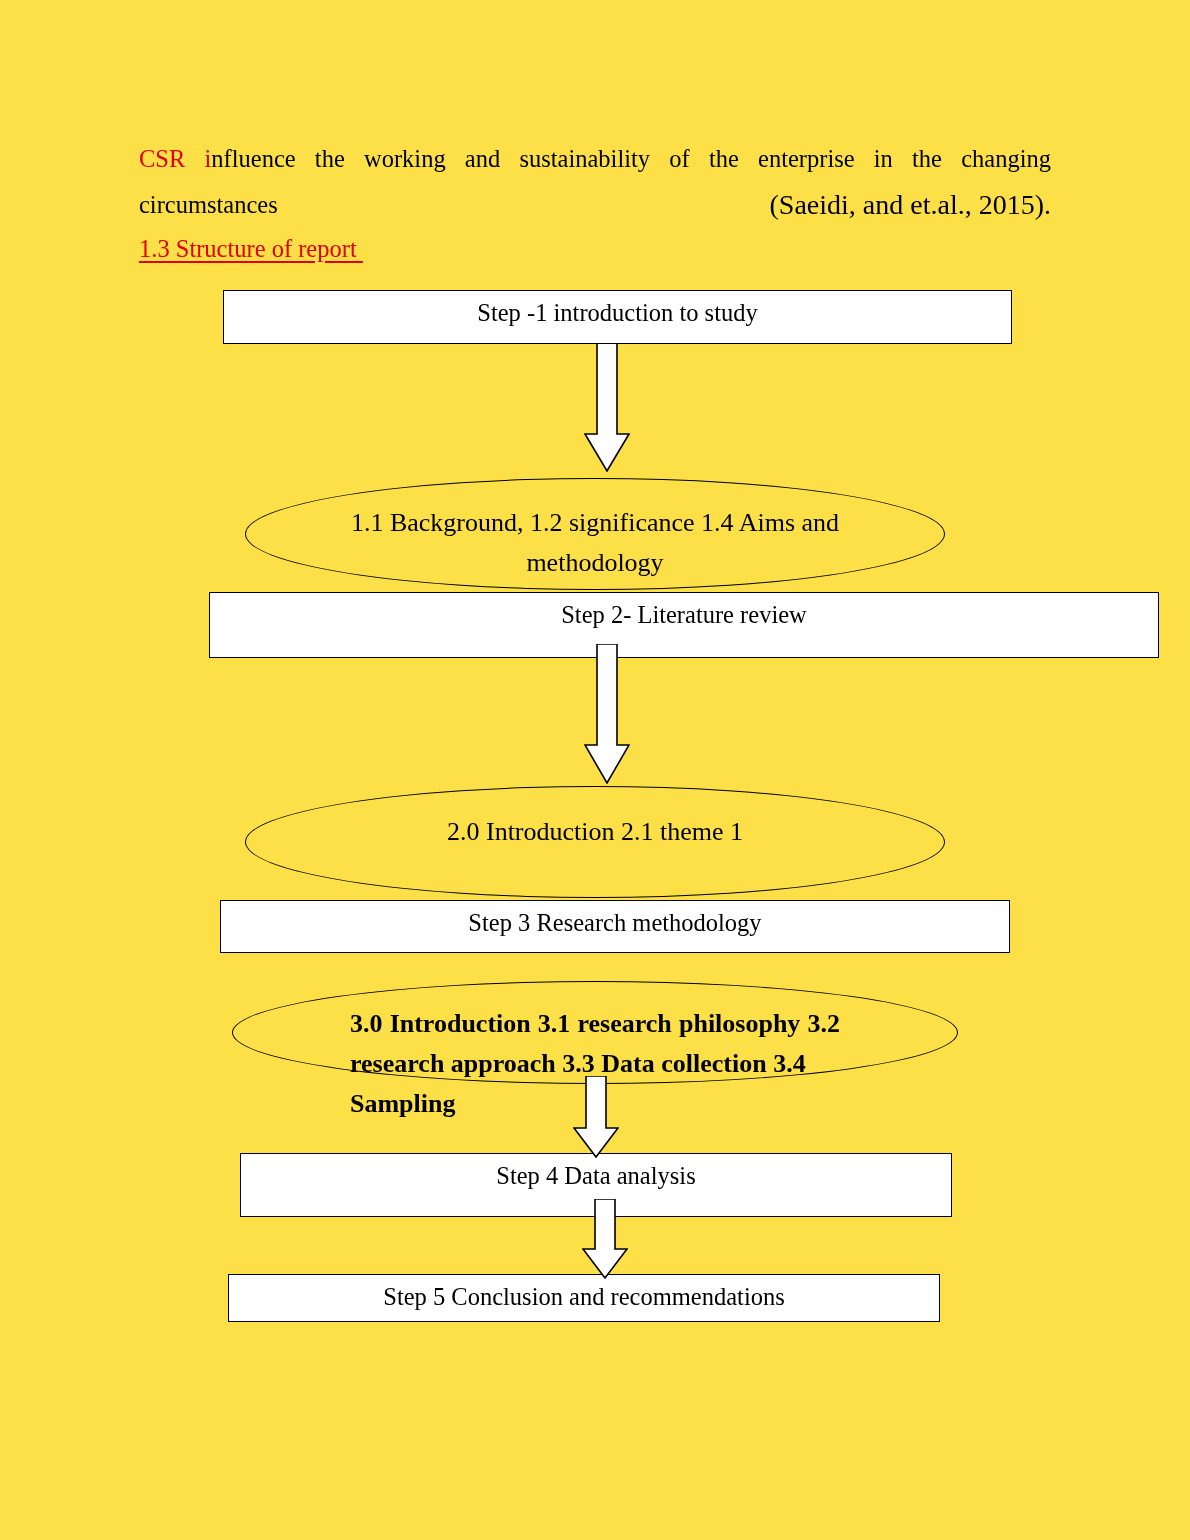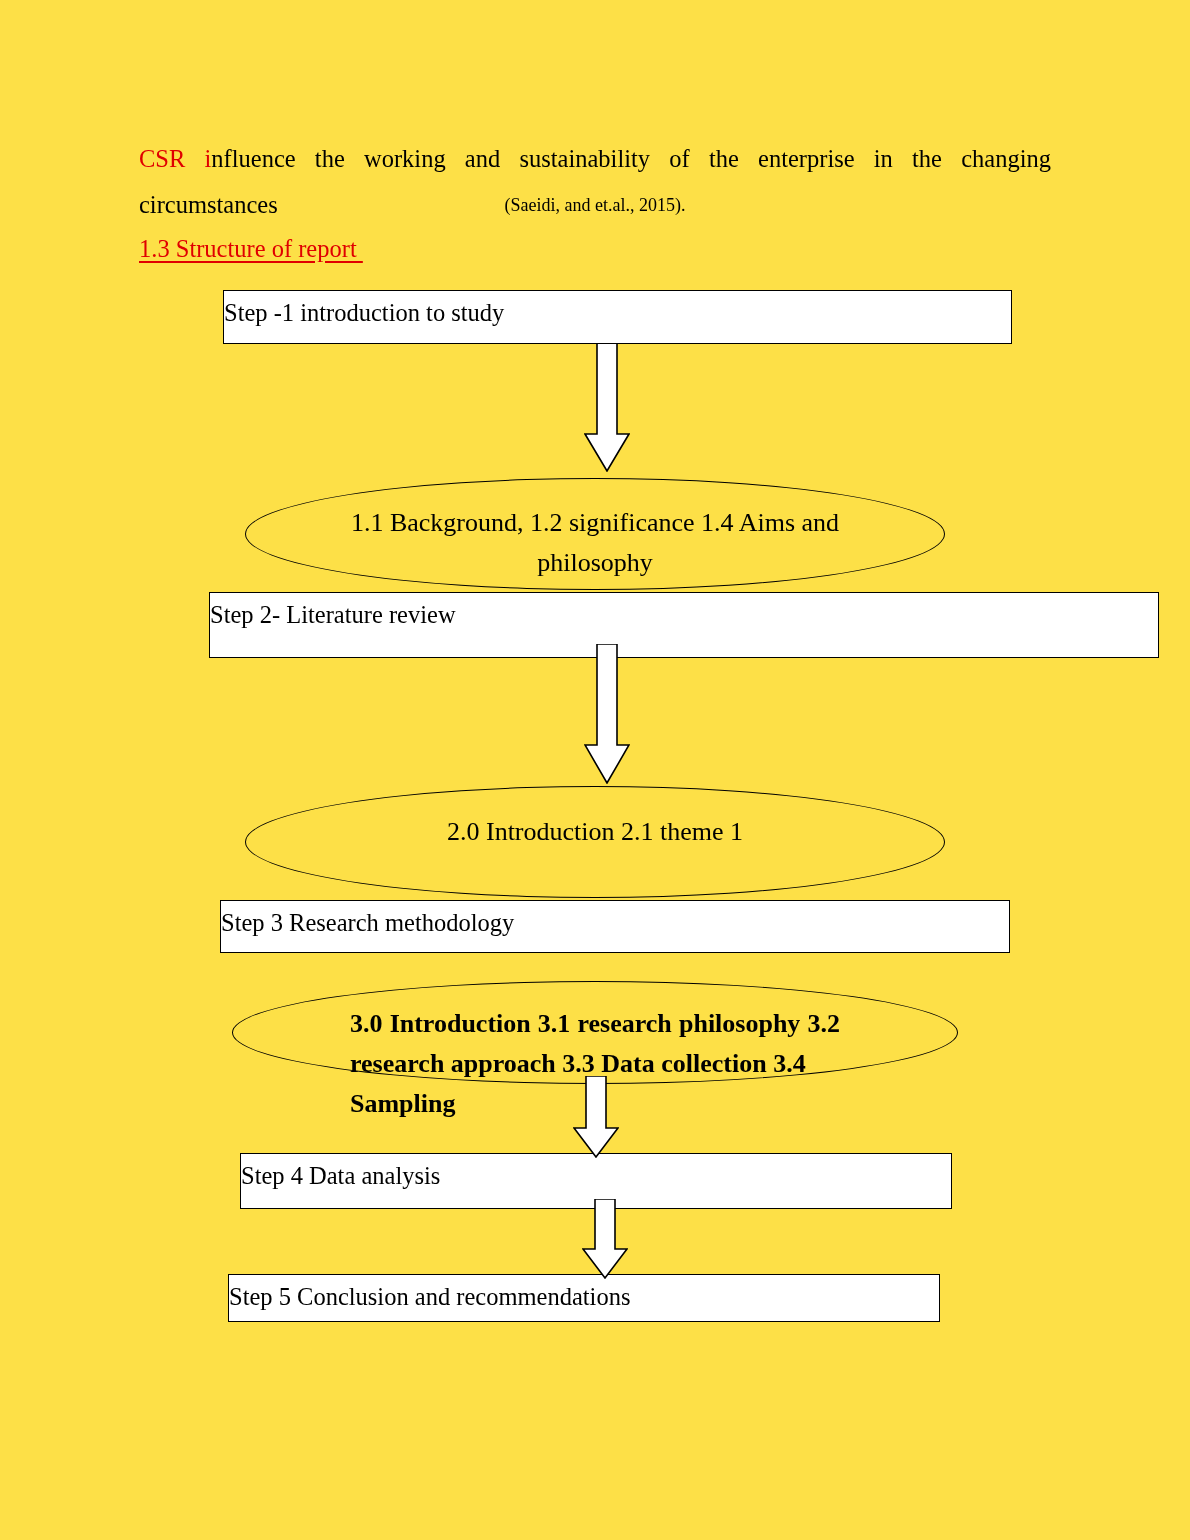--- a/index.html
+++ b/index.html
@@ -30,23 +30,23 @@
     line-height: 46px;
     text-align: justify;
     text-justify: inter-word;
   }
   .para .red { color: #e00000; }
   .para-line2 {
     position: absolute;
     left: 139px;
     top: 182px;
     width: 912px;
-    font-size: 18px;
+    font-size: 28px;
     line-height: 46px;
-    text-align: center;
+    text-align: right;
   }
   .heading {
     position: absolute;
     left: 139px;
     top: 232px;
     font-size: 24.5px;
     line-height: 34px;
     color: #e00000;
     text-decoration: underline;
     text-underline-offset: 4px;
@@ -62,20 +62,21 @@
     height: 1540px;
   }
 
   
   .node-box {
     position: absolute;
     border: 1.4px solid #000000;
     background: #ffffff;
     box-sizing: border-box;
     display: flex;
+    justify-content: center;
     align-items: flex-start;
     font-size: 24.5px;
     line-height: 30px;
     padding-top: 7px;
     z-index: 3;
   }
   .node-ellipse {
     position: absolute;
     box-sizing: border-box;
     border: 1.4px solid #000000;
@@ -138,21 +139,21 @@
       <polygon points="13,0 33,0 33,50 45,50 23,79 1,50 13,50" fill="#ffffff" stroke="#000000" stroke-width="1.6"></polygon>
     </svg>
 
     <div class="node-box" style="left:223px; top:290px; width:789px; height:54px;">
       <span>Step -1 introduction to study</span>
     </div>
 
     <div class="node-ellipse" style="left:245px; top:478px; width:700px; height:112px;"></div>
     <div class="ellipse-label" style="left:310px; top:503px; width:570px;">
       <span class="l1">1.1 Background, 1.2 significance 1.4 Aims and</span>
-      <span class="l2" style="display:block;text-align:center;">philosophy</span>
+      <span class="l2" style="display:block;text-align:center;">methodology</span>
     </div>
 
     <div class="node-box" style="left:209px; top:592px; width:950px; height:66px;">
       <span>Step 2- Literature review</span>
     </div>
 
     <div class="node-ellipse" style="left:245px; top:786px; width:700px; height:112px;"></div>
     <div class="ellipse-label" style="left:345px; top:812px; width:500px;">
       <span>2.0 Introduction 2.1 theme 1</span>
     </div>
@@ -160,21 +161,21 @@
     <div class="node-box" style="left:220px; top:900px; width:790px; height:53px;">
       <span>Step 3 Research methodology</span>
     </div>
 
     <div class="node-ellipse" style="left:232px; top:981px; width:726px; height:103px;"></div>
     <div class="ellipse-label justified" style="left:350px; top:1004px; width:490px;font-weight:bold;">
       <span class="l1">3.0 Introduction 3.1 research philosophy 3.2</span>
       <span class="l2">research approach 3.3 Data collection 3.4 Sampling</span>
     </div>
 
-    <div class="node-box" style="left:240px; top:1153px; width:712px; height:56px;">
+    <div class="node-box" style="left:240px; top:1153px; width:712px; height:64px;">
       <span>Step 4 Data analysis</span>
     </div>
 
     <div class="node-box" style="left:228px; top:1274px; width:712px; height:48px;">
       <span>Step 5 Conclusion and recommendations</span>
     </div>
 
   </div>
 </div>
 

